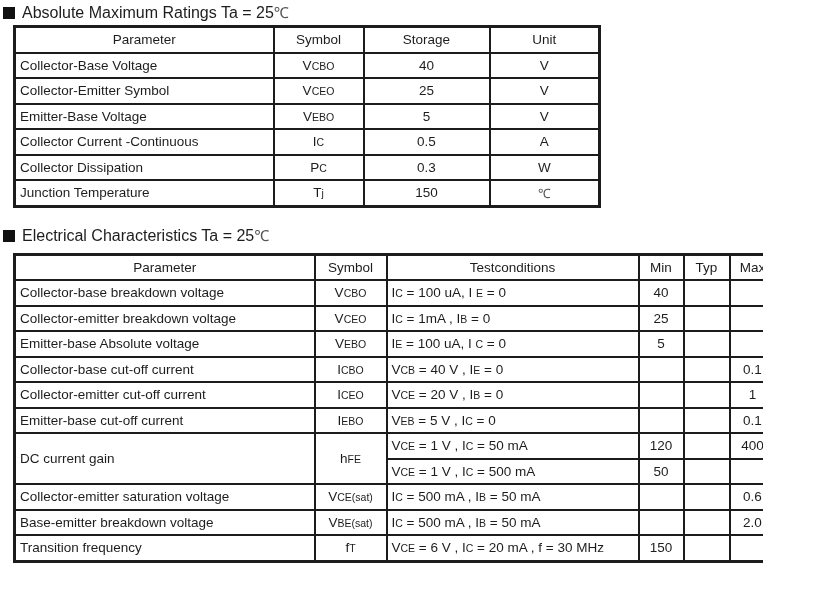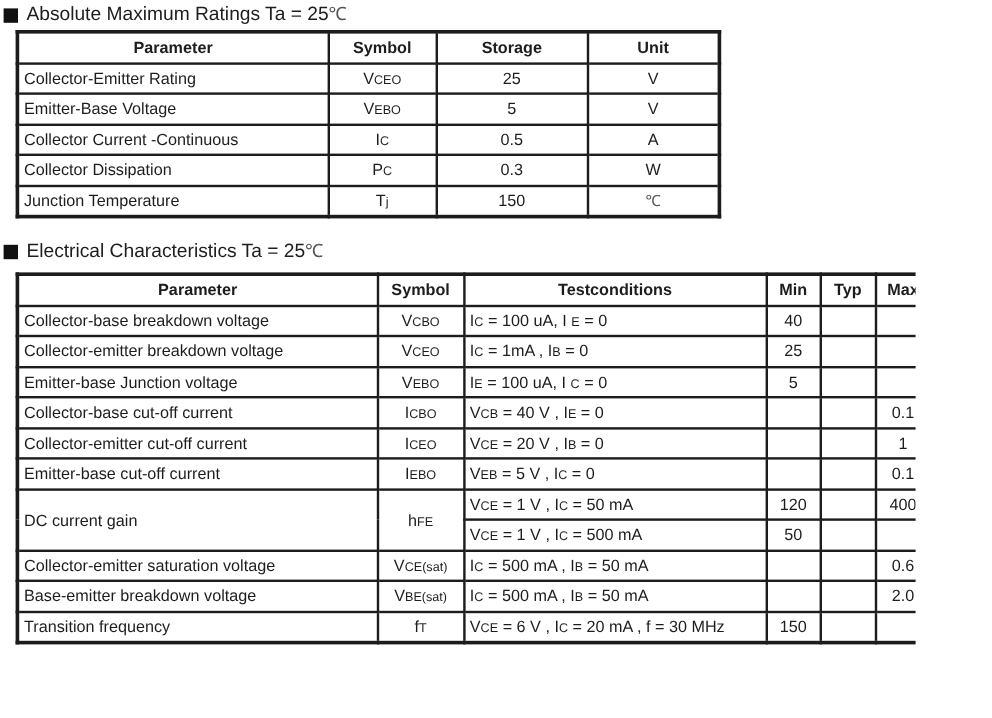--- a/index.html
+++ b/index.html
@@ -20,21 +20,21 @@
   table.t1{width:585px;margin-top:3px;}
   table.t2{width:800px;margin-top:8px;}
   section.sec2{margin-top:19px;}
   .t th,.t td{
     border:2px solid #1c1c1c;
     font-size:13.5px;font-weight:400;
     height:23.5px;padding:0 4px;
     white-space:nowrap;overflow:hidden;
     color:#1d1d1d;background:#fff;
   }
-  .t th{text-align:center;padding:0 2px;font-weight:bold;}
+  .t th{text-align:center;padding:0 2px;}
   .t td.al{text-align:left;}
   .t td.ac{text-align:center;padding:0 2px;}
   .sm{font-size:10.5px;}
   .degc{color:#555;font-family:"Liberation Serif", serif;font-weight:400;font-size:0.95em;}
   .mu{color:#555;font-family:"Liberation Serif", serif;font-size:0.9em;}
 </style>
 </head>
 <body>
 
 <div class="page">
@@ -54,21 +54,27 @@
         <thead>
           <tr>
             <th>Parameter</th>
             <th>Symbol</th>
             <th>Storage</th>
             <th>Unit</th>
           </tr>
         </thead>
         <tbody>
           <tr>
-            <td class="al">Collector-Emitter Rating</td>
+            <td class="al">Collector-Base Voltage</td>
+            <td class="ac">V<span class="sm">CBO</span></td>
+            <td class="ac">40</td>
+            <td class="ac">V</td>
+          </tr>
+          <tr>
+            <td class="al">Collector-Emitter Symbol</td>
             <td class="ac">V<span class="sm">CEO</span></td>
             <td class="ac">25</td>
             <td class="ac">V</td>
           </tr>
           <tr>
             <td class="al">Emitter-Base Voltage</td>
             <td class="ac">V<span class="sm">EBO</span></td>
             <td class="ac">5</td>
             <td class="ac">V</td>
           </tr>
@@ -133,21 +139,21 @@
           <tr>
             <td class="al">Collector-emitter breakdown voltage</td>
             <td class="ac">V<span class="sm">CEO</span></td>
             <td class="al">I<span class="sm">C</span> = 1mA , I<span class="sm">B</span> = 0</td>
             <td class="ac">25</td>
             <td class="ac"></td>
             <td class="ac"></td>
             <td class="ac">V</td>
           </tr>
           <tr>
-            <td class="al">Emitter-base Junction voltage</td>
+            <td class="al">Emitter-base Absolute voltage</td>
             <td class="ac">V<span class="sm">EBO</span></td>
             <td class="al">I<span class="sm">E</span> = 100 uA, I <span class="sm">C</span> = 0</td>
             <td class="ac">5</td>
             <td class="ac"></td>
             <td class="ac"></td>
             <td class="ac">V</td>
           </tr>
           <tr>
             <td class="al">Collector-base cut-off current</td>
             <td class="ac">I<span class="sm">CBO</span></td>

